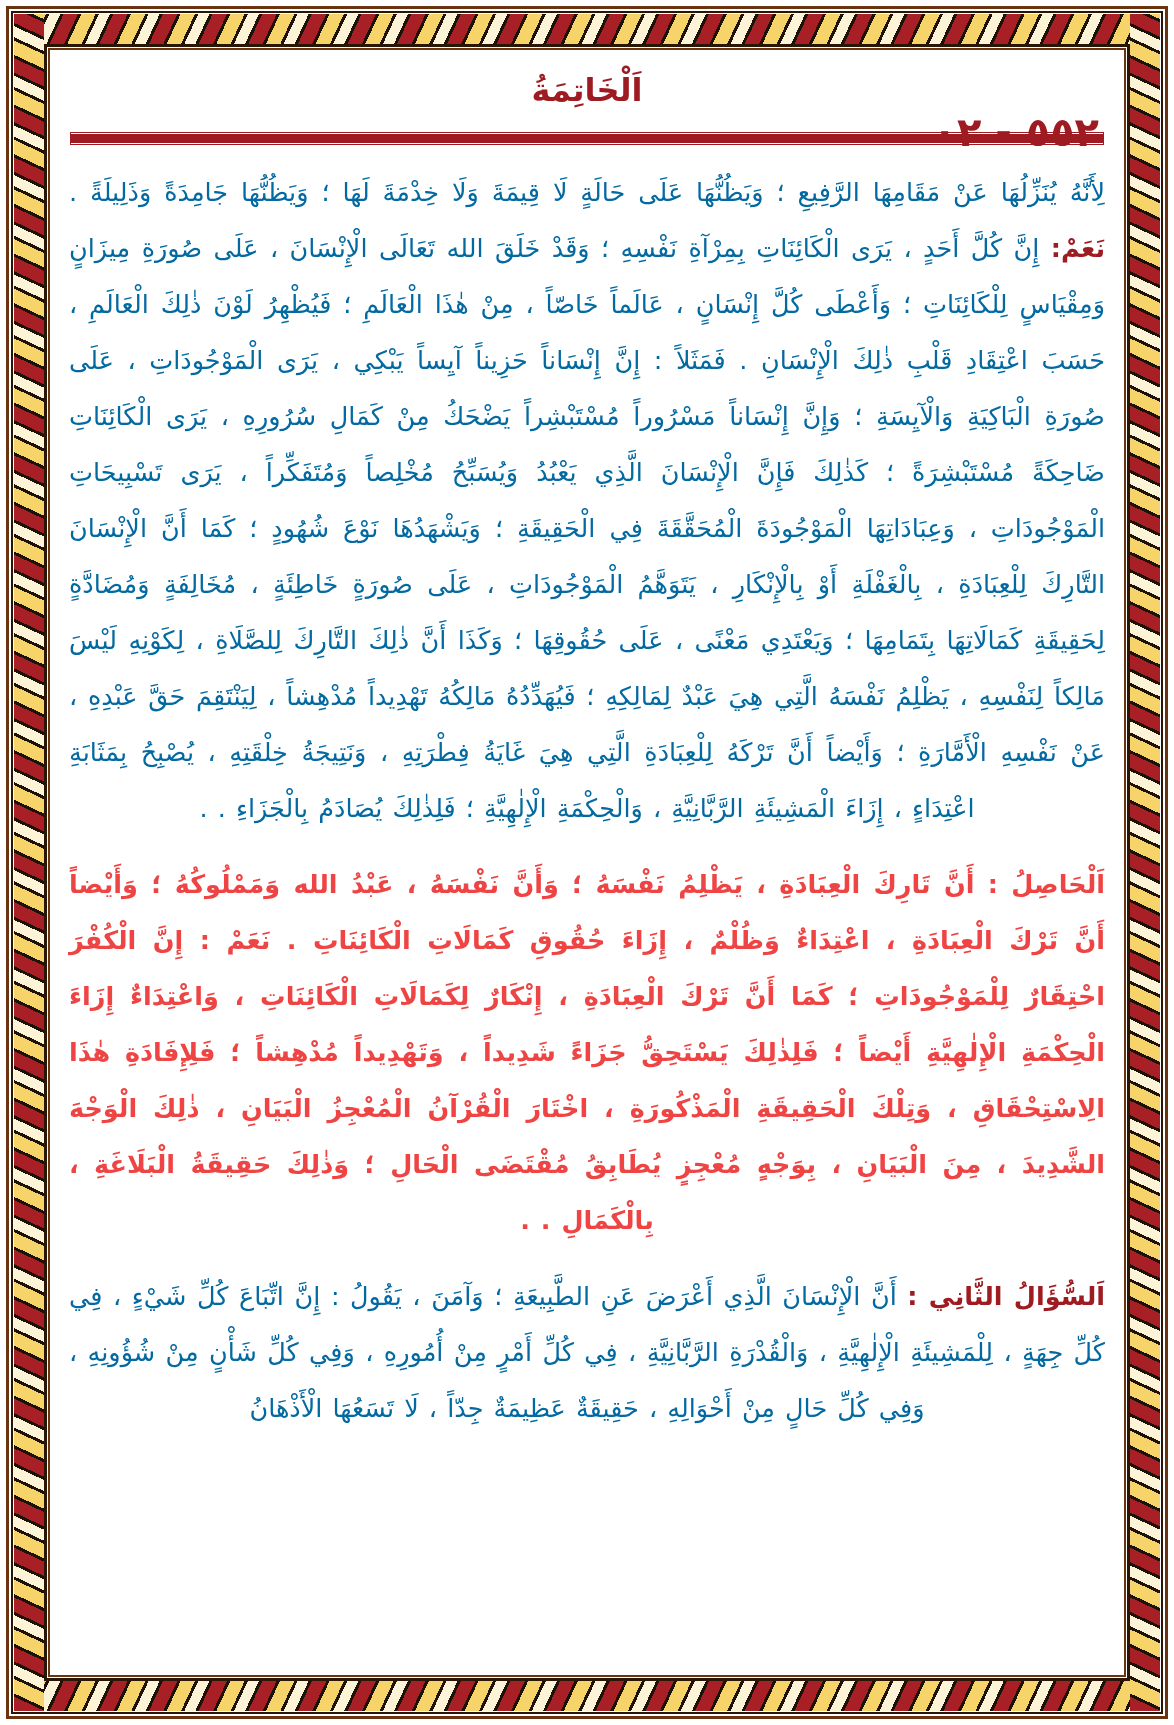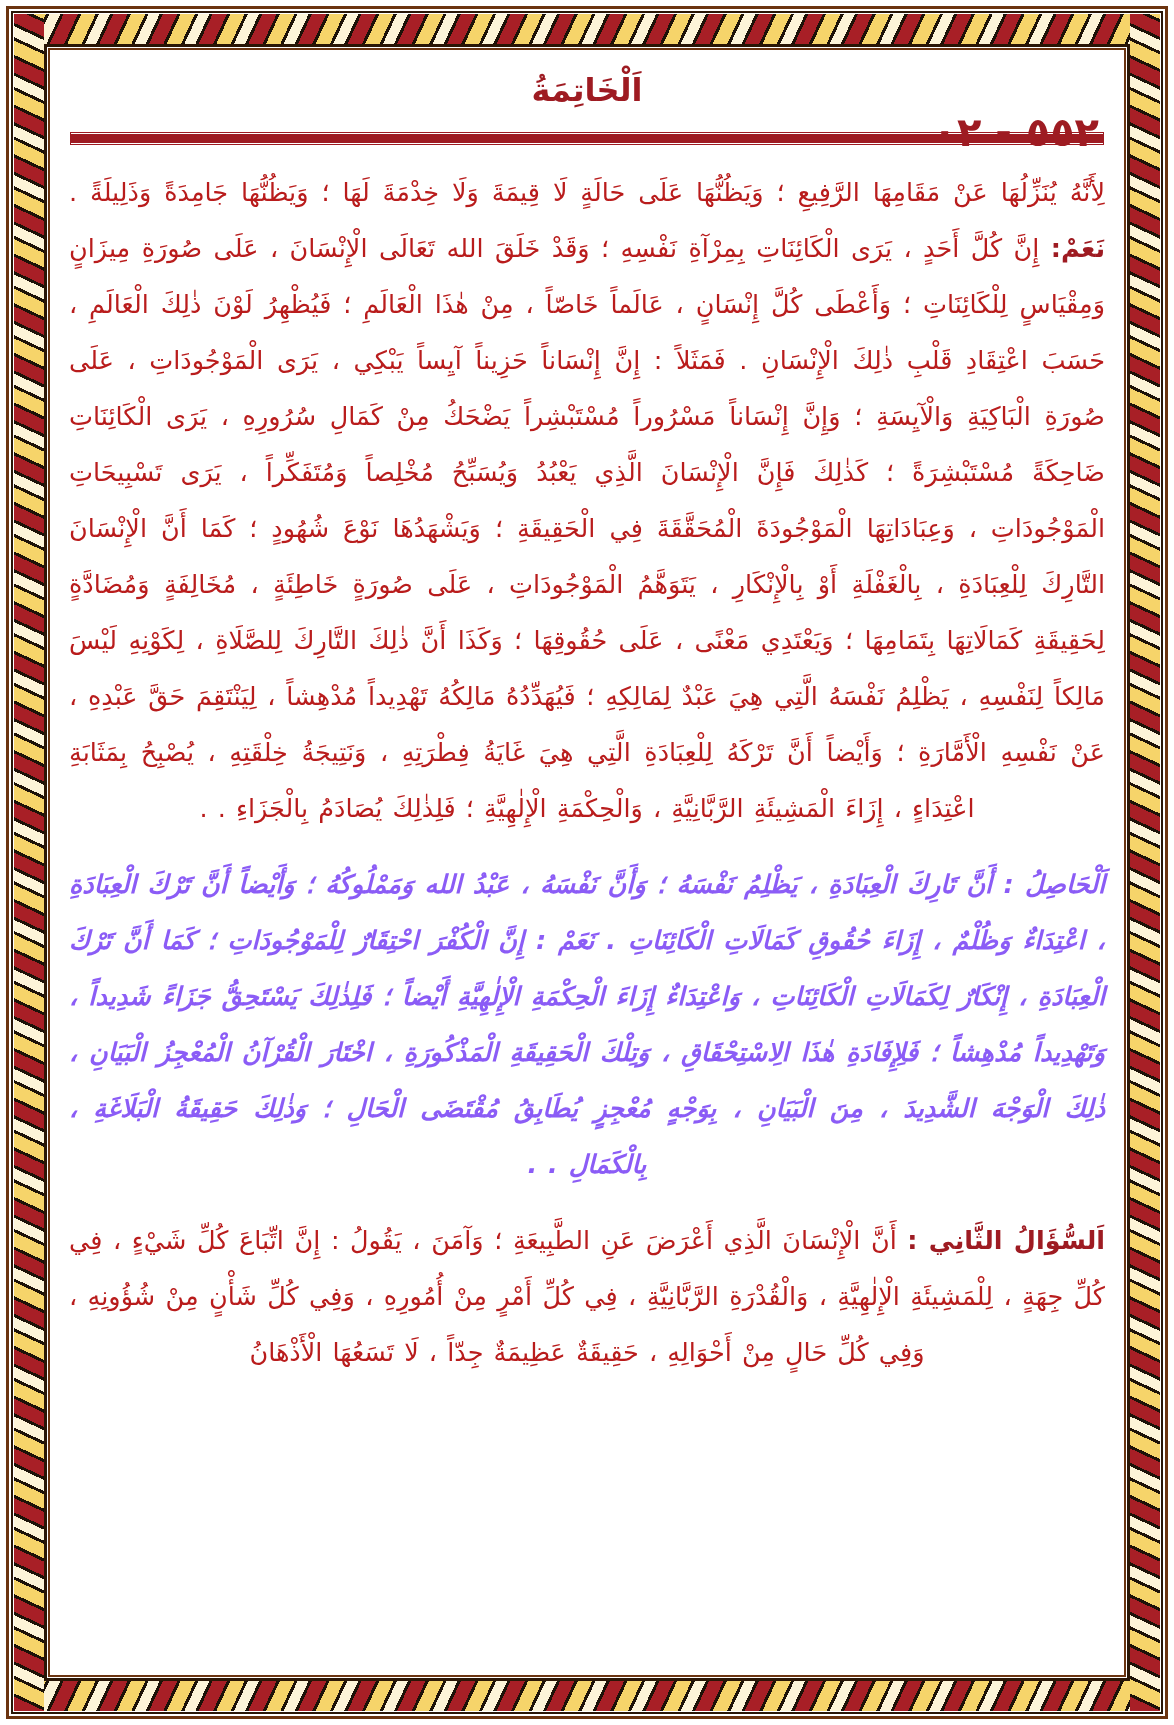--- a/index.html
+++ b/index.html
@@ -166,29 +166,29 @@
     margin: 0 0 2px 0;
     text-align: justify;
     text-align-last: center;
     direction: rtl;
     font-family: "DejaVu Sans", "Liberation Sans", sans-serif;
     font-size: 25.5px;
     line-height: 56px;
     word-spacing: 2px;
   }
   p.para.black { color: #080808; }
-  p.para.red   { color: #8b5cf6; font-weight: bold; font-style: italic; }
+  p.para.red   { color: #ef4444; font-weight: bold; }
 
   .hl-red {
     color: #9e1b22;
     font-weight: bold;
     margin-top: 36px;
   }
   .hl-black {
-    color: #b91c1c;
+    color: #0369a1;
     font-weight: normal;
   }
   .spacer-line { height: 18px; }
 </style>
 </head>
 <body>
 
 <div class="page">
 
   <div class="frame-outer"></div>

